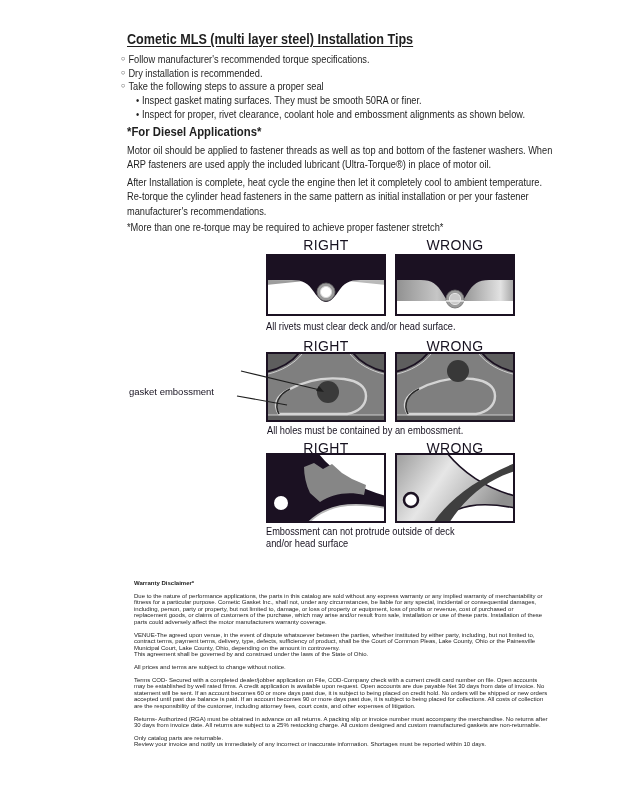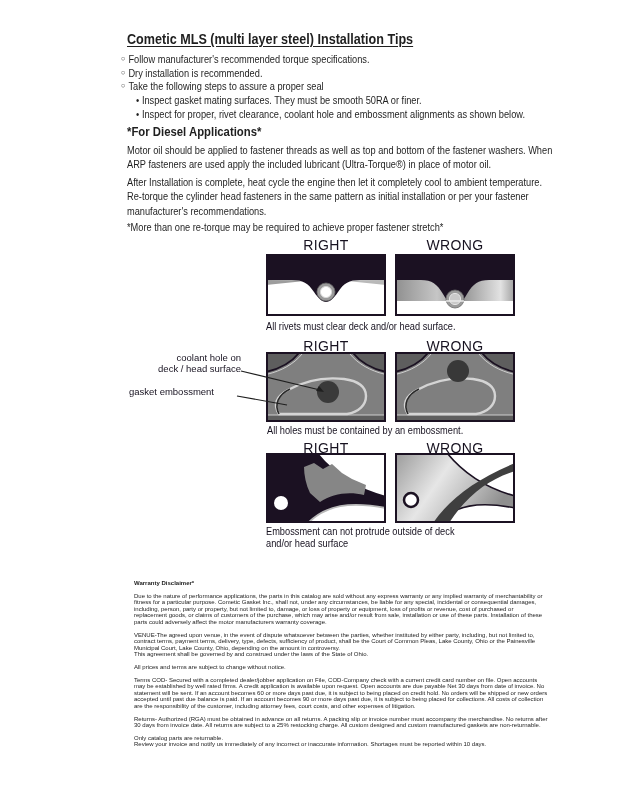--- a/index.html
+++ b/index.html
@@ -113,24 +113,20 @@
       <circle cx="60" cy="45" r="5.6" fill="#c9c9c9" stroke="#e4e4e4" stroke-width="1"></circle>
       <line x1="51" y1="47" x2="69" y2="47" stroke="#ececec" stroke-width="1.4"></line>
       <rect x="0" y="0" width="120" height="62" fill="none" stroke="#1b1122" stroke-width="4"></rect>
     </svg>
   </div>
   <div class="dcaption cx" style="left:237px; top:312px;">All rivets must clear deck and/or head surface.</div>
 
   <div class="dlabel" style="left:237px; top:330px;">RIGHT</div>
   <div class="dlabel" style="left:366px; top:330px;">WRONG</div>
 
-  <div class="ann ann-coolant">
-    <div>coolant hole on</div>
-    <div>deck / head surface</div>
-  </div>
   <div class="ann ann-emboss">gasket embossment</div>
 
   <div class="dbox" style="left:237px; top:344px;">
     <svg viewBox="0 0 120 70" width="120" height="70">
       <rect width="120" height="70" fill="#7f7f7f"></rect>
       <path d="M0,0 H34 C26,10 14,17 0,20 Z" fill="#5e5e5e" stroke="#1b1122" stroke-width="1.8"></path>
       <path d="M120,0 H86 C94,10 106,17 120,20 Z" fill="#5e5e5e" stroke="#1b1122" stroke-width="1.8"></path>
       <path d="M36,2 C28,12 15,19 2,22" fill="none" stroke="#cfcfcf" stroke-width="1"></path>
       <path d="M84,2 C92,12 105,19 118,22" fill="none" stroke="#cfcfcf" stroke-width="1"></path>
       <rect x="0" y="63" width="120" height="7" fill="#5e5e5e"></rect>

